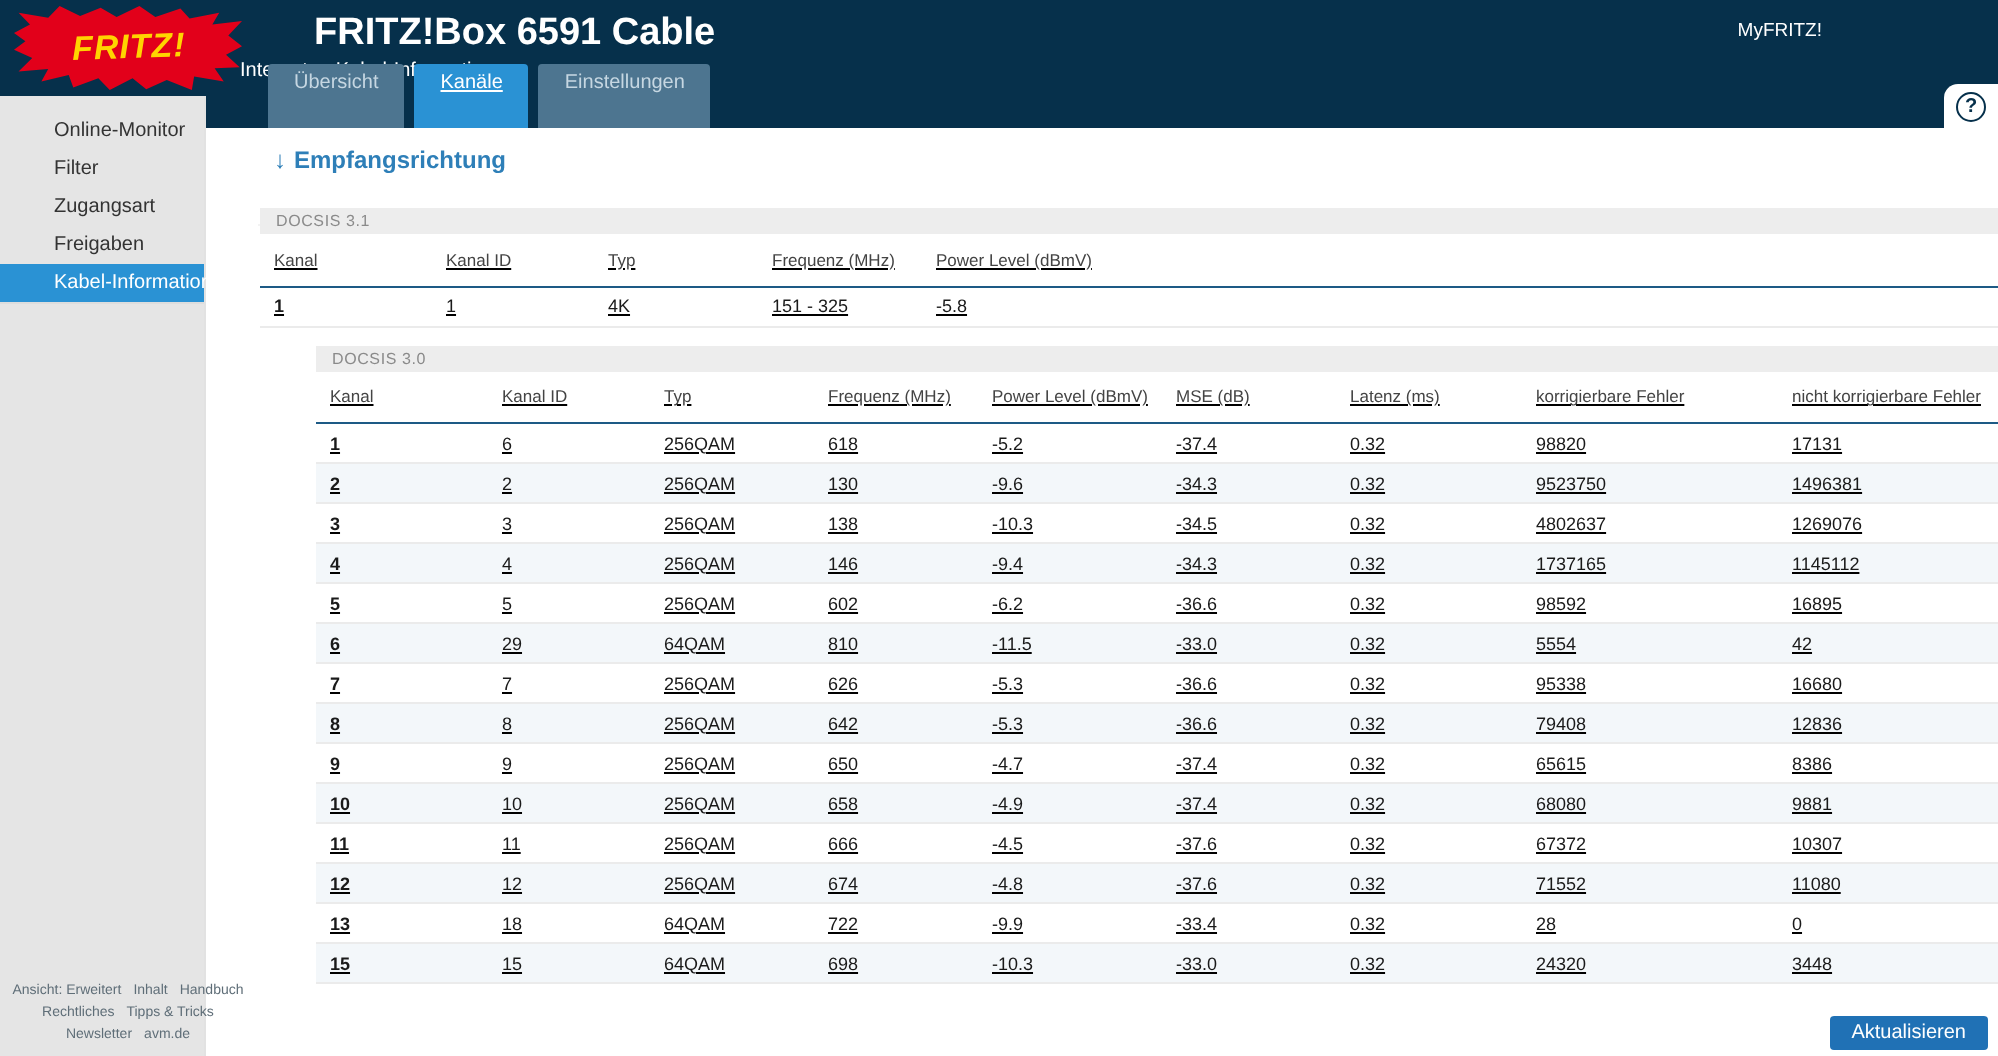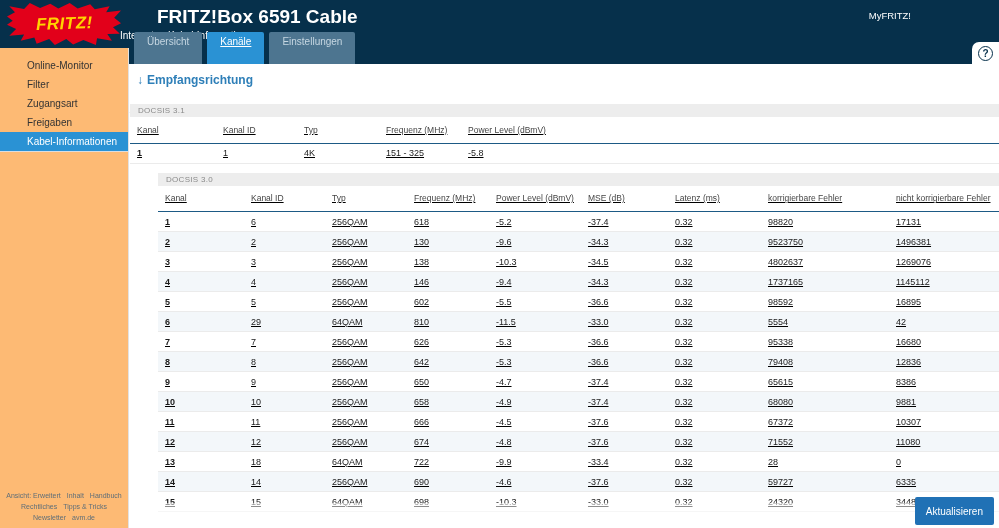--- a/index.html
+++ b/index.html
@@ -23,21 +23,21 @@
   .crumb { cursor:pointer; }
   .crumb.current { cursor:default; }
   .crumb-sep { color:#8fb0c6; font-size:12px; line-height:10px; }
   .tab-bar { position:absolute; left:134px; bottom:0; display:flex; gap:5px; align-items:flex-end; }
   .tab { height:32px; line-height:20px; padding:0 13px; font-size:10px; background:#4d7590; color:#c6d7e2; border-radius:2px 2px 0 0; cursor:pointer; }
   .tab.active { background:var(--accent-blue); color:#fff;text-decoration:underline; }
   .help-box { position:absolute; top:42px; right:0; width:27px; height:22px; background:#fff; border-radius:7px 0 0 0; display:flex; align-items:center; justify-content:center; z-index:3; cursor:pointer; }
   .help-circle { width:15px; height:15px; border:1.5px solid #06304b; border-radius:50%; color:#06304b; font-size:10px; font-weight:bold; display:flex; align-items:center; justify-content:center; }
 
   
-  .sidebar { position:absolute; left:0; top:48px; width:129px; height:480px; background:#fdba74; z-index:2; border-right:1px solid #e2e2e2; }
+  .sidebar { position:absolute; left:0; top:48px; width:103px; height:480px; background:#e5e5e5; z-index:2; border-right:1px solid #e2e2e2; }
   .menu { padding-top:8px; border-bottom:1px solid #ddd; }
   .mi { display:flex; align-items:center; height:19px; padding-left:7px; cursor:pointer; white-space:nowrap; }
   .mi.main { font-size:10.5px; color:#222; border-top:1px solid #f3f3f3; }
   .menu .mi.main:first-child { border-top:none; }
   .mi.sub { font-size:10px; color:#333; padding-left:27px; }
   .mi.sub.active { background:var(--accent-blue); color:#fff; }
   .sidebar-footer { position:absolute; left:0; bottom:5px; width:128px; }
   .foot-line { display:flex; justify-content:center; gap:6px; font-size:7px; color:#5f6e78; line-height:11px; }
   .foot-link { cursor:pointer; }
 
@@ -49,21 +49,21 @@
   .section + .section { margin-top:9px;padding-left:28px; }
   .band { height:13px; line-height:13px; background:#ededed; padding-left:8px; font-size:8px; color:#8a8a8a; letter-spacing:.3px; }
   table.ch-table { width:100%; border-collapse:collapse; table-layout:fixed;text-decoration:underline; }
   .ch-table th { height:26px; text-align:left; vertical-align:middle; padding-left:7px; font-size:8.5px; font-weight:normal; color:#444;
                  border-bottom:1px solid var(--table-line-blue); white-space:nowrap; overflow:hidden; }
   .ch-table td { height:20px; padding-left:7px; font-size:9px; color:#1a1a1a; border-bottom:1px solid #ebebeb; white-space:nowrap; overflow:hidden; }
   .ch-table td:first-child { font-weight:bold; }
   .ch-table tbody tr:nth-child(even) { background:#f3f7fa; }
 
   .bottom-fade { position:absolute; left:130px; right:0; bottom:0; height:25px; background:rgba(255,255,255,0.55); z-index:4; }
-  .refresh { position:absolute; right:5px; bottom:3px; height:28px; padding:0 11px; background:var(--button-blue); color:#fff;
+  .refresh { position:absolute; right:5px; bottom:3px; height:17px; padding:0 11px; background:var(--button-blue); color:#fff;
              font-size:10px; font-family:"Liberation Sans",sans-serif; border:none; border-radius:2px; cursor:pointer; z-index:5; }
 </style>
 </head>
 <body>
 
 <div class="app" style="--header-bg: #06304b; --accent-blue: #2a92d4; --button-blue: #2071b5; --logo-red: #e2001a; --logo-yellow: #ffd400; --heading-blue: #2e7fb8; --table-line-blue: #1d5a85;">
 
   <header class="topbar">
     <div class="logo-box">
       <div class="logo-star">
@@ -239,21 +239,21 @@
                 <td>-34.3</td>
                 <td>0.32</td>
                 <td>1737165</td>
                 <td>1145112</td>
               </tr>
               <tr>
                 <td>5</td>
                 <td>5</td>
                 <td>256QAM</td>
                 <td>602</td>
-                <td>-5.5</td>
+                <td>-6.2</td>
                 <td>-36.6</td>
                 <td>0.32</td>
                 <td>98592</td>
                 <td>16895</td>
               </tr>
               <tr>
                 <td>6</td>
                 <td>29</td>
                 <td>64QAM</td>
                 <td>810</td>
@@ -334,31 +334,20 @@
                 <td>18</td>
                 <td>64QAM</td>
                 <td>722</td>
                 <td>-9.9</td>
                 <td>-33.4</td>
                 <td>0.32</td>
                 <td>28</td>
                 <td>0</td>
               </tr>
               <tr>
-                <td>14</td>
-                <td>14</td>
-                <td>256QAM</td>
-                <td>690</td>
-                <td>-4.6</td>
-                <td>-37.6</td>
-                <td>0.32</td>
-                <td>59727</td>
-                <td>6335</td>
-              </tr>
-              <tr>
                 <td>15</td>
                 <td>15</td>
                 <td>64QAM</td>
                 <td>698</td>
                 <td>-10.3</td>
                 <td>-33.0</td>
                 <td>0.32</td>
                 <td>24320</td>
                 <td>3448</td>
               </tr>

